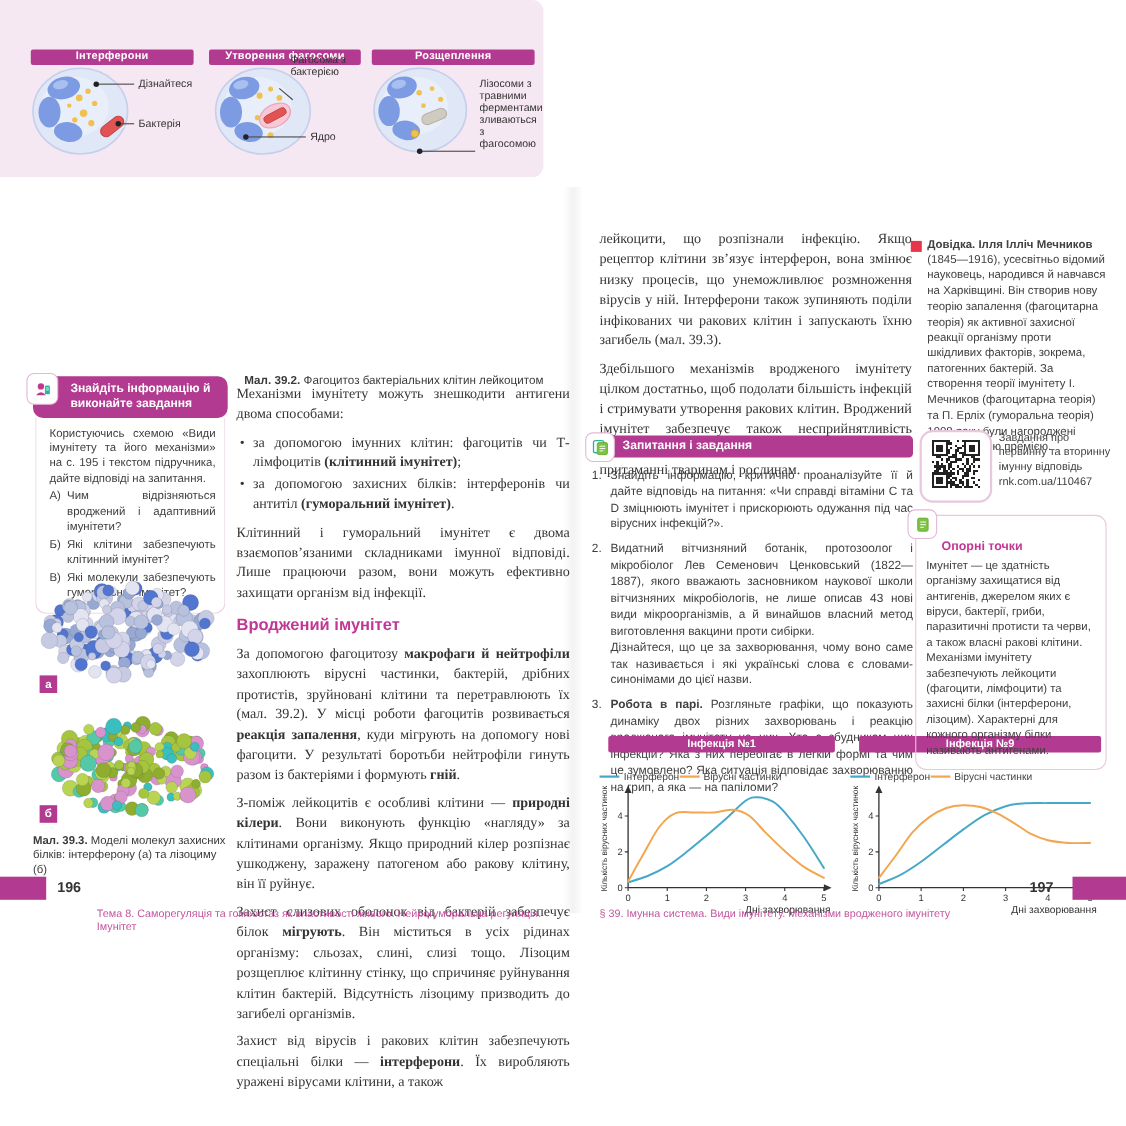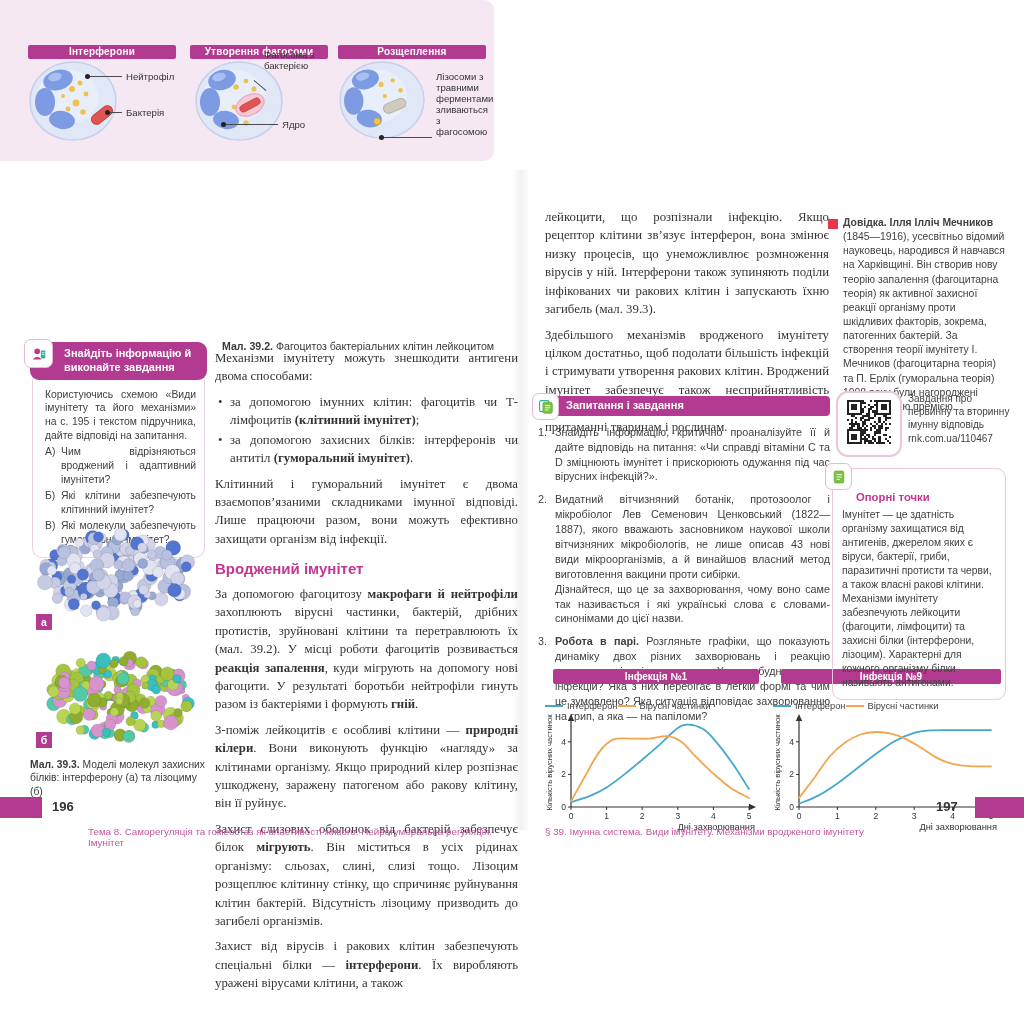--- a/index.html
+++ b/index.html
@@ -94,21 +94,21 @@
             <circle cx="58" cy="35" r="2.4" fill="#f1c14f"></circle>
           <circle cx="40" cy="50" r="2.4" fill="#f1c14f"></circle>
             <circle cx="55" cy="53" r="2.8" fill="#f1c14f"></circle>
           <circle cx="35" cy="37" r="2" fill="#f1c14f"></circle>
           <path d="M64 66 Q74 54 86 56" fill="#fff" opacity="0.9"></path>
           <g transform="rotate(-38 74 56)">
               <rect x="62" y="51" width="24" height="10" rx="5" fill="#e05454" stroke="#c84343"></rect>
             </g>
         </svg>
       </div>
-      <div class="lbl" style="left:98px;top:26px;">Нейтрофіл</div>
+      <div class="lbl" style="left:98px;top:26px;">Дізнайтеся</div>
       <div class="ptr dot" style="left:60px;top:31px;width:34px;"></div>
       <div class="lbl" style="left:98px;top:62px;">Бактерія</div>
       <div class="ptr dot" style="left:80px;top:67px;width:14px;"></div>
     </div>
 
     <div class="stage" style="left:190px;width:150px;">
       <div class="stage-bar" style="width:138px;">Утворення фагосоми</div>
       <div class="cell-wrap" style="left:4px;top:14px;">
         <svg viewBox="0 0 92 84" width="92" height="84">
           <ellipse cx="45" cy="42" rx="43" ry="39" fill="#e0e7f7" stroke="#c6cfec" stroke-width="1.5"></ellipse>

